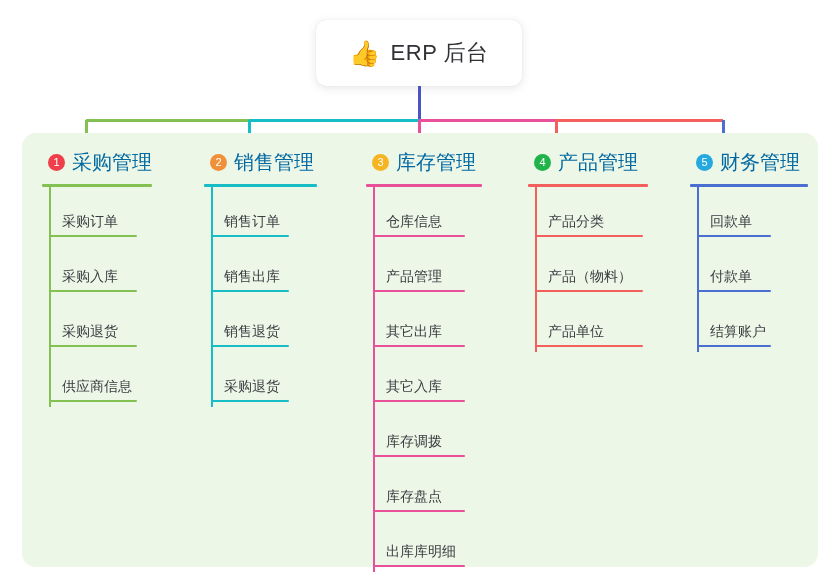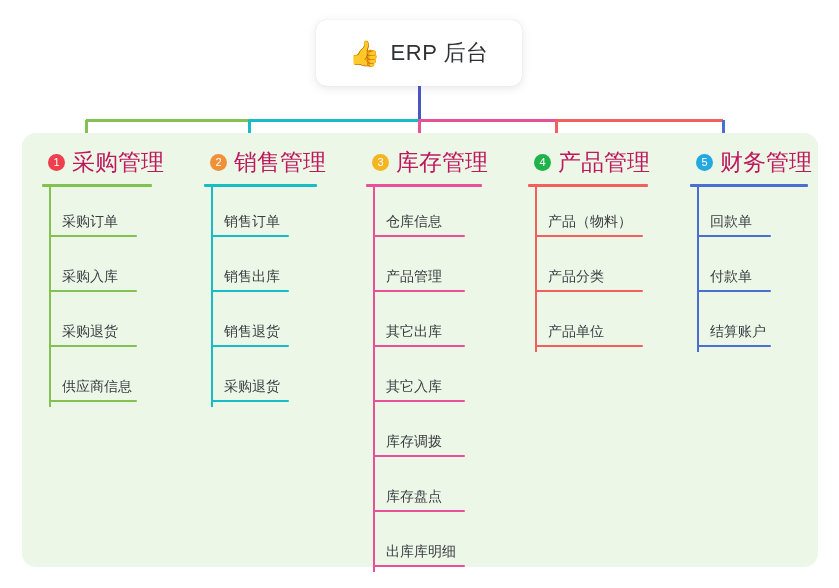--- a/index.html
+++ b/index.html
@@ -91,22 +91,22 @@
     height: 17px;
     border-radius: 50%;
     color: #ffffff;
     font-size: 11px;
     line-height: 17px;
     text-align: center;
     font-weight: normal;
     flex: 0 0 auto;
   }
   .col-title {
-    font-size: 23px;
-    color: #be185d;
+    font-size: 20px;
+    color: #0369a1;
     white-space: nowrap;
   }
   .col-underline {
     height: 3px;
     margin-top: 6px;
     border-radius: 1px;
   }
   .col-body {
     position: relative;
   }
@@ -259,28 +259,28 @@
         </div>
         <div class="column" style="left: 500px; top: 13px; width: 150px;">
           <div class="col-header">
             <span class="badge" style="background: rgb(31, 179, 74);">4</span>
             <span class="col-title">产品管理</span>
           </div>
           <div class="col-underline" style="background: rgb(242, 95, 92); width: 120px; margin-left: 6px;"></div>
           <div class="col-body">
             <div class="spine" style="background: rgb(242, 95, 92); height: 165px; margin-left: 6px;"></div>
             <div class="leaf">
+              <span class="leaf-label">产品分类</span>
+              <div class="leaf-rule" style="background: rgb(242, 95, 92); width: 108px; margin-left: 6px;"></div>
+            </div>
+            <div class="leaf">
               <span class="leaf-label">产品（物料）</span>
               <div class="leaf-rule" style="background: rgb(242, 95, 92); width: 108px; margin-left: 6px;"></div>
             </div>
             <div class="leaf">
-              <span class="leaf-label">产品分类</span>
-              <div class="leaf-rule" style="background: rgb(242, 95, 92); width: 108px; margin-left: 6px;"></div>
-            </div>
-            <div class="leaf">
               <span class="leaf-label">产品单位</span>
               <div class="leaf-rule" style="background: rgb(242, 95, 92); width: 108px; margin-left: 6px;"></div>
             </div>
           </div>
         </div>
         <div class="column" style="left: 662px; top: 13px; width: 140px;">
           <div class="col-header">
             <span class="badge" style="background: rgb(37, 168, 224);">5</span>
             <span class="col-title">财务管理</span>
           </div>

